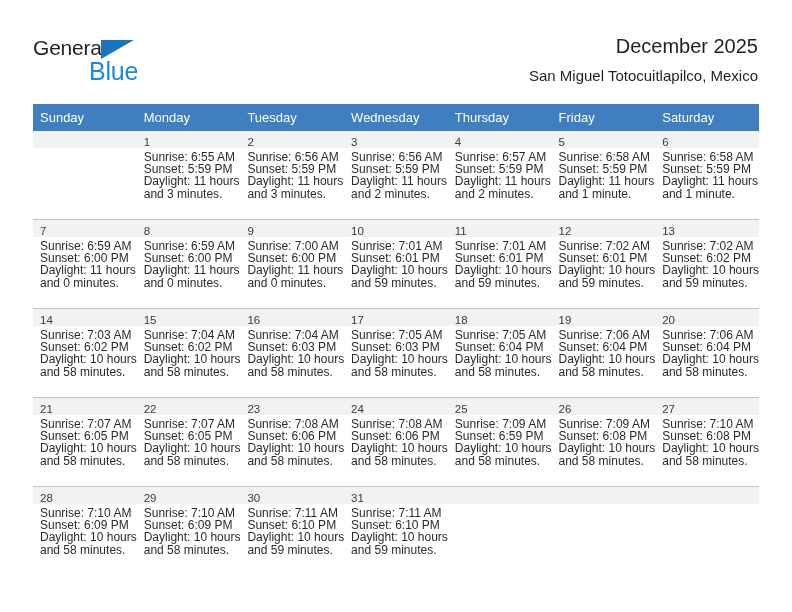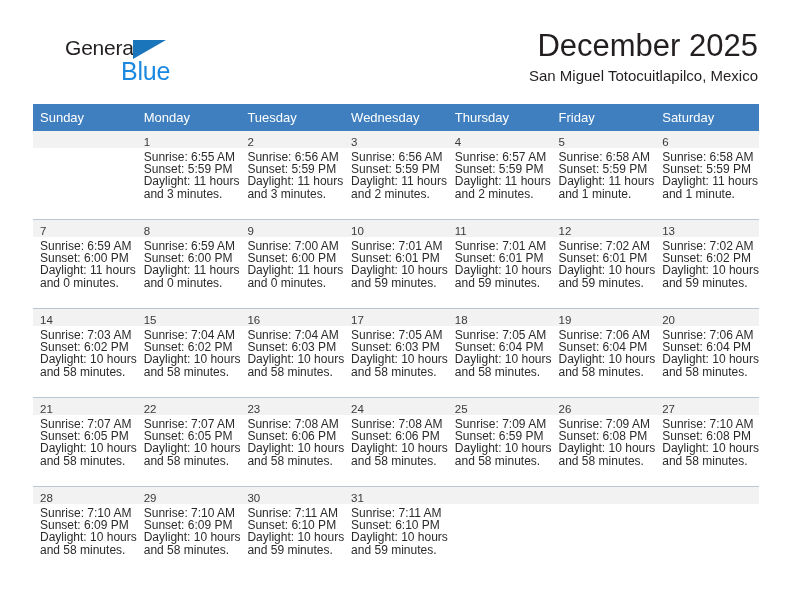--- a/index.html
+++ b/index.html
@@ -29,21 +29,20 @@
     top: 0;
     width: 792px;
     height: 104px;
   }
   .logo {
     position: absolute;
     left: 33px;
     top: 36px;
     width: 130px;
     height: 50px;
-    margin-left: 32px;
   }
   .logo-general {
     position: absolute;
     left: 0;
     top: 0;
     font-size: 21px;
     letter-spacing: -0.2px;
     color: #231f20;
     font-family: "Liberation Sans", sans-serif;
   }
@@ -65,21 +64,21 @@
     color: #1b89e0;
     font-family: "Liberation Sans", sans-serif;
   }
   .title-block {
     position: absolute;
     right: 34px;
     top: 28px;
     text-align: right;
   }
   .cal-title {
-    font-size: 31px;
+    font-size: 20px;
     color: #231f20;
     line-height: 36px;
     white-space: nowrap;
   }
   .cal-subtitle {
     font-size: 15px;
     color: #231f20;
     line-height: 20px;
     margin-top: 2px;
     white-space: nowrap;

